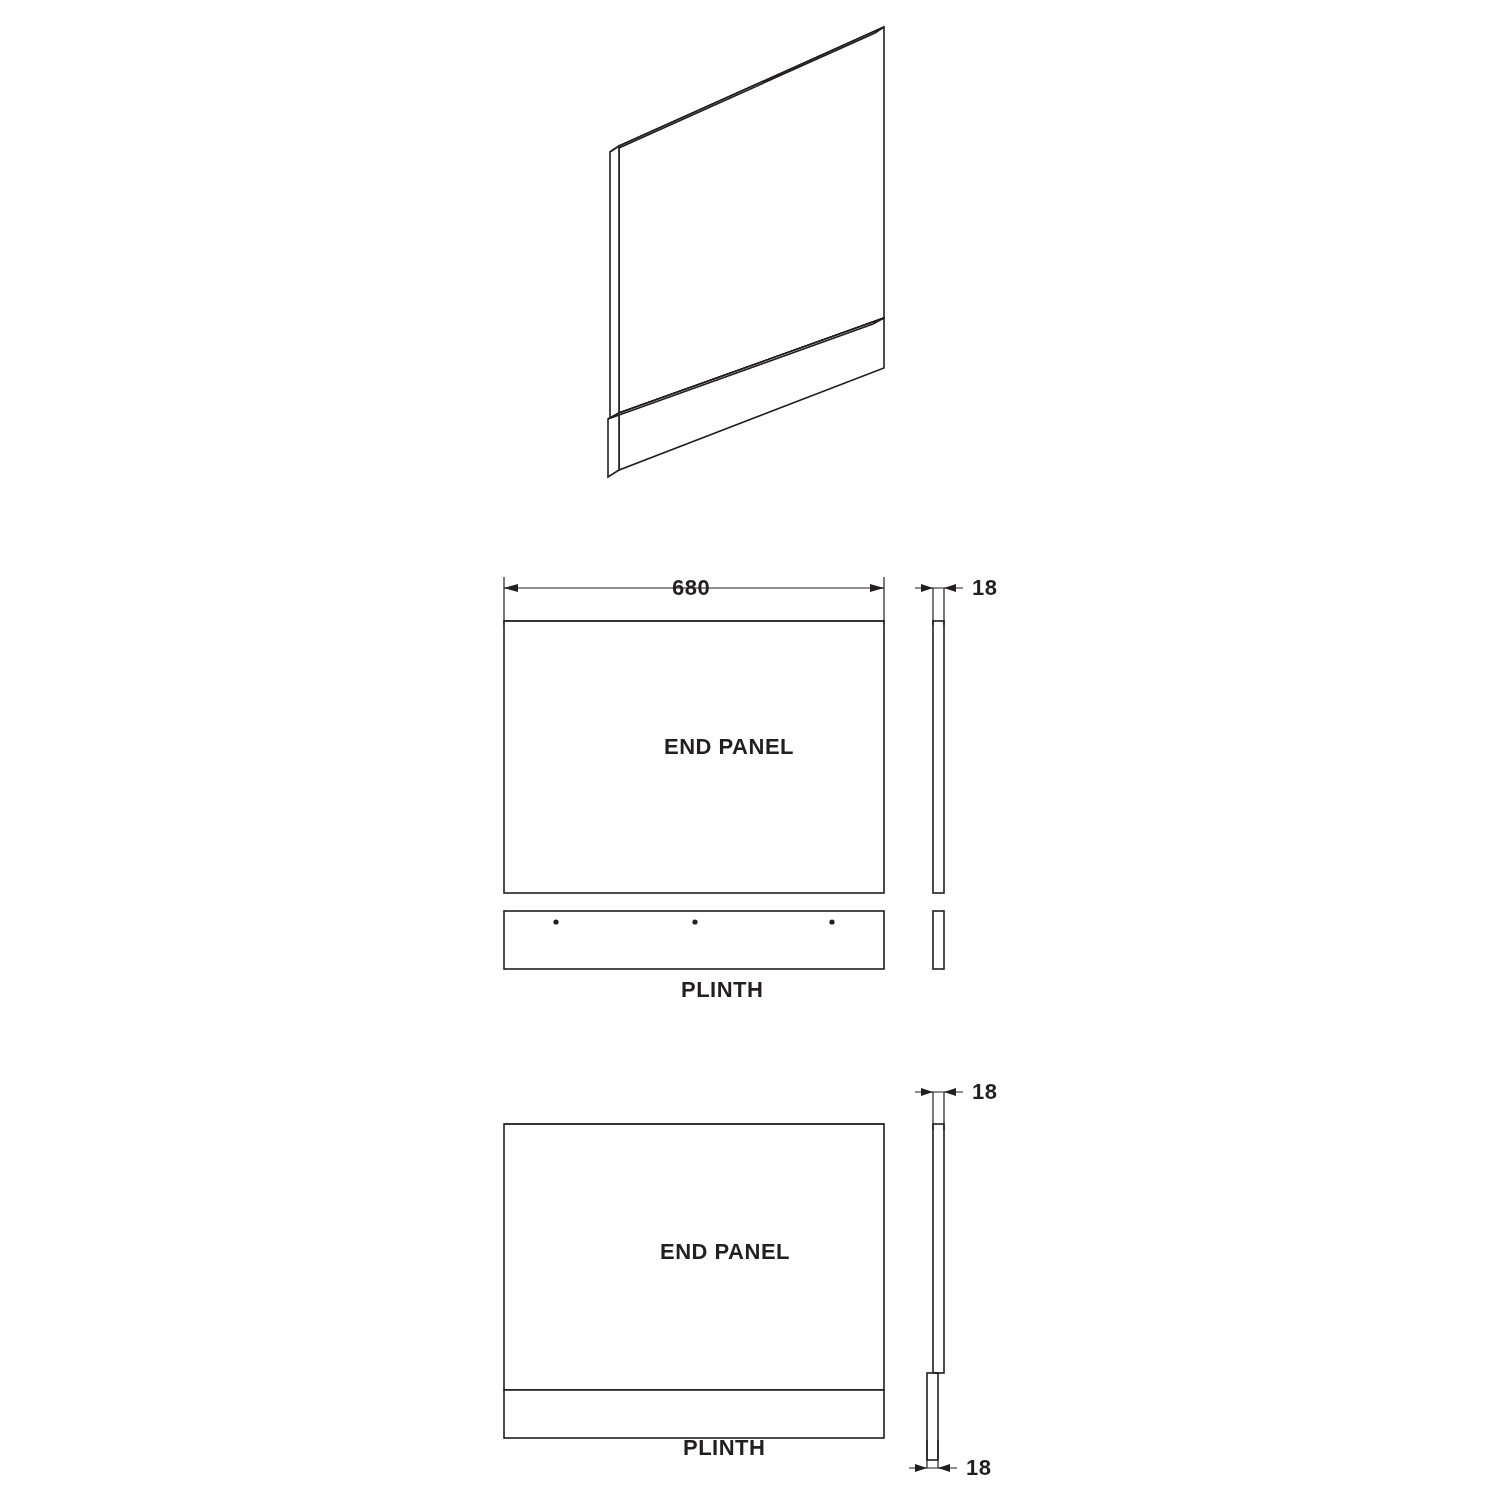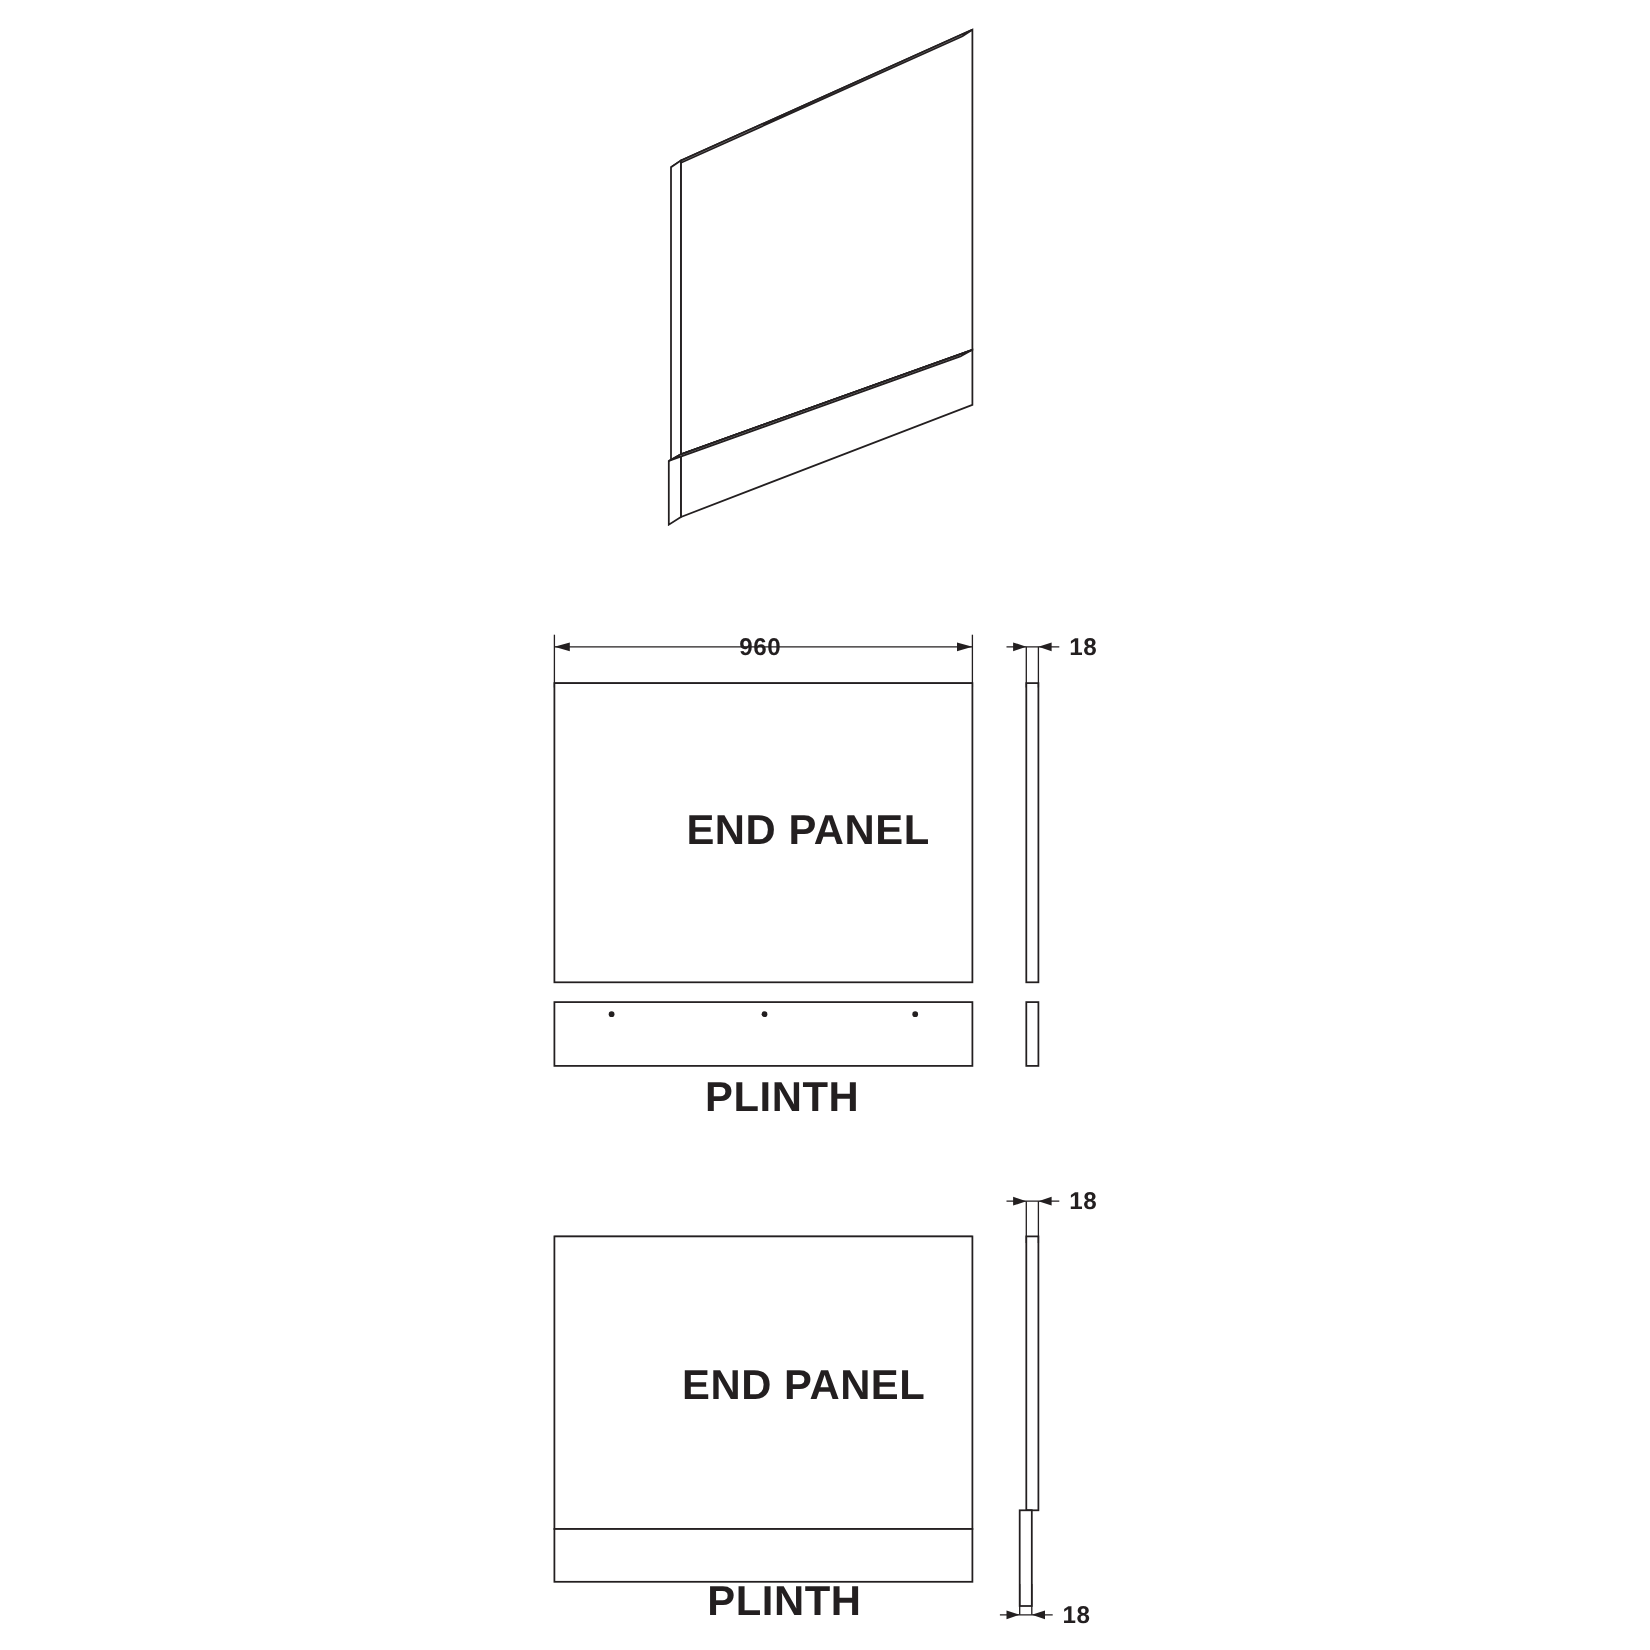--- a/index.html
+++ b/index.html
@@ -36,22 +36,23 @@
     fill: #231f20;
   }
   .lbl {
     position: absolute;
     font-family: "Liberation Sans", sans-serif;
     font-weight: bold;
     color: #231f20;
     white-space: nowrap;
   }
   .lbl-panel {
-    font-size: 38px;
+    font-size: 22px;
     letter-spacing: 0.5px;
+    margin-left: 40px;
   }
   .lbl-dim {
     font-size: 22px;
     letter-spacing: 0.5px;
   }
 </style>
 </head>
 <body>
 
 <div id="page">
@@ -123,21 +124,21 @@
       <polygon class="dot" points="944,1092 956,1088 956,1096"></polygon>
 
       <line class="ln-thin" x1="927" y1="1468" x2="927" y2="1440"></line>
       <line class="ln-thin" x1="938" y1="1468" x2="938" y2="1440"></line>
       <line class="ln-thin" x1="909" y1="1468" x2="957" y2="1468"></line>
       <polygon class="dot" points="927,1468 915,1464 915,1472"></polygon>
       <polygon class="dot" points="938,1468 950,1464 950,1472"></polygon>
     </g>
   </svg>
 
-  <div class="lbl lbl-dim" style="left:672px; top:575px;">960</div>
+  <div class="lbl lbl-dim" style="left:672px; top:575px;">680</div>
 
   <div class="lbl lbl-dim" style="left:972px; top:575px;">18</div>
 
   <div class="lbl lbl-panel" style="left:624px; top:734px;">END PANEL</div>
 
   <div class="lbl lbl-panel" style="left:641px; top:977px;">PLINTH</div>
 
   <div class="lbl lbl-dim" style="left:972px; top:1079px;">18</div>
 
   <div class="lbl lbl-panel" style="left:620px; top:1239px;">END PANEL</div>

